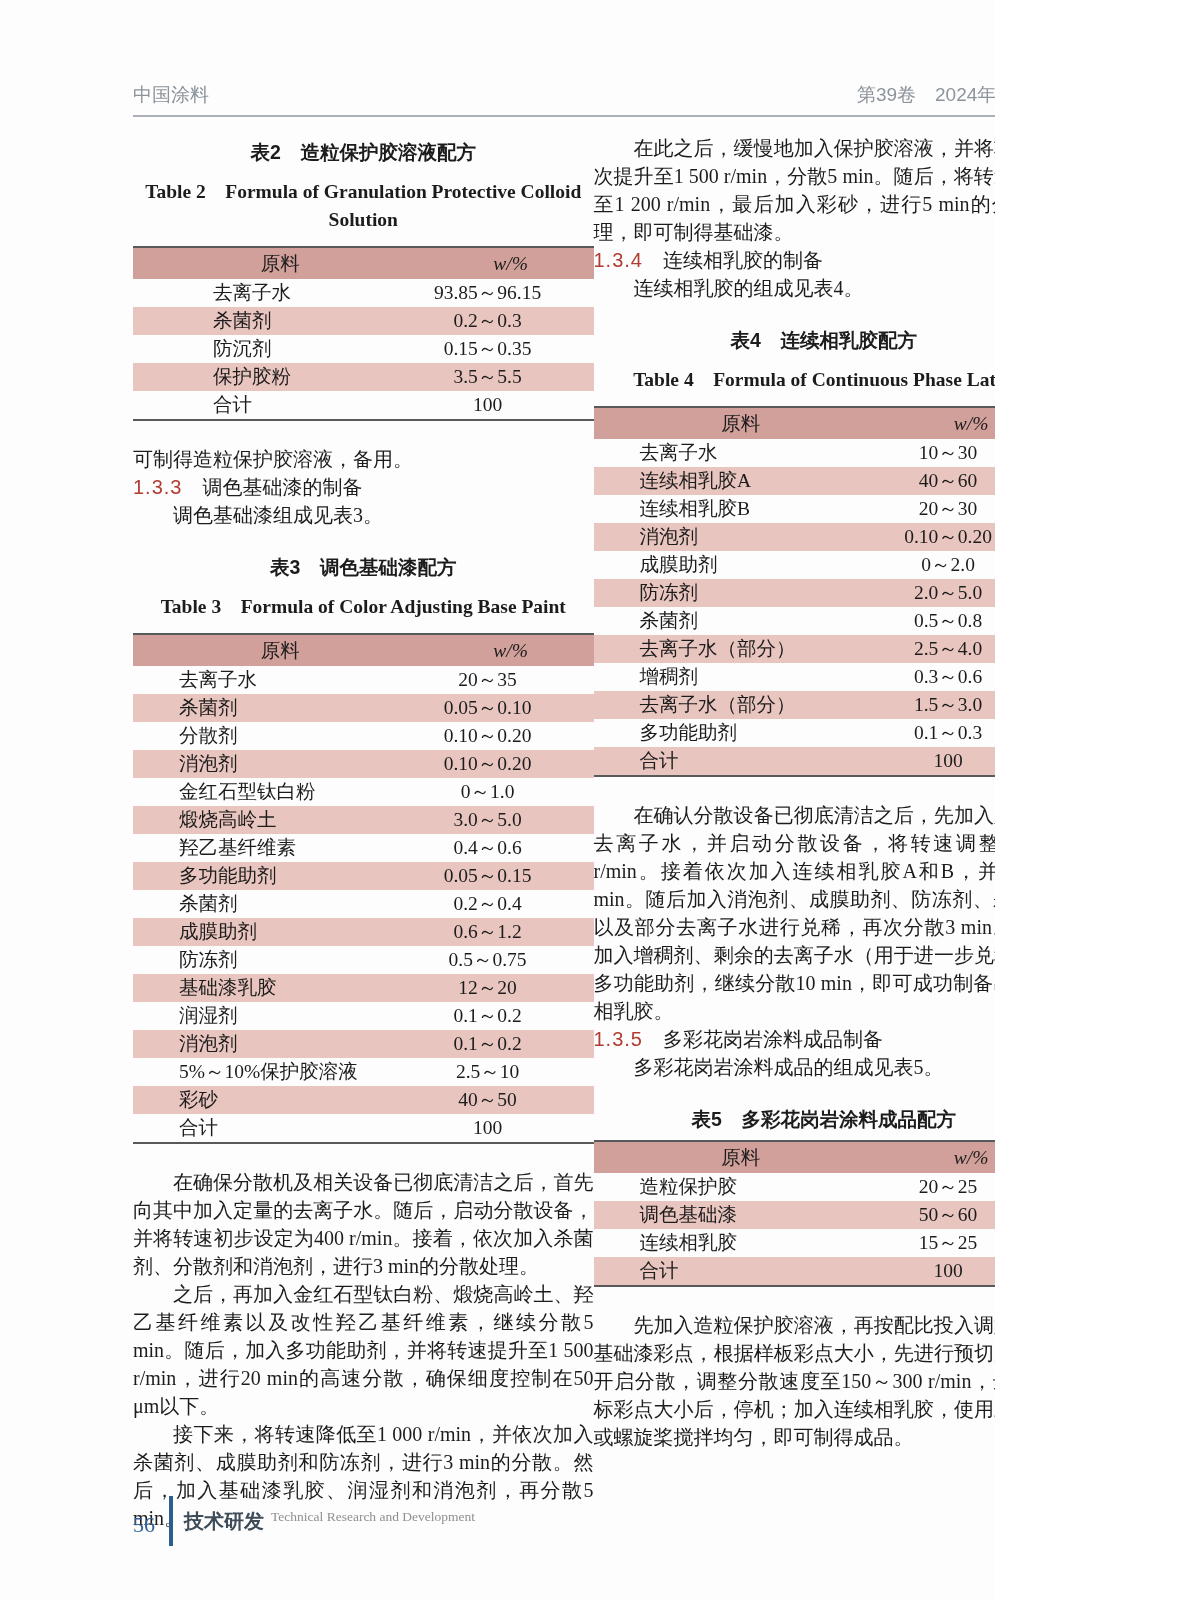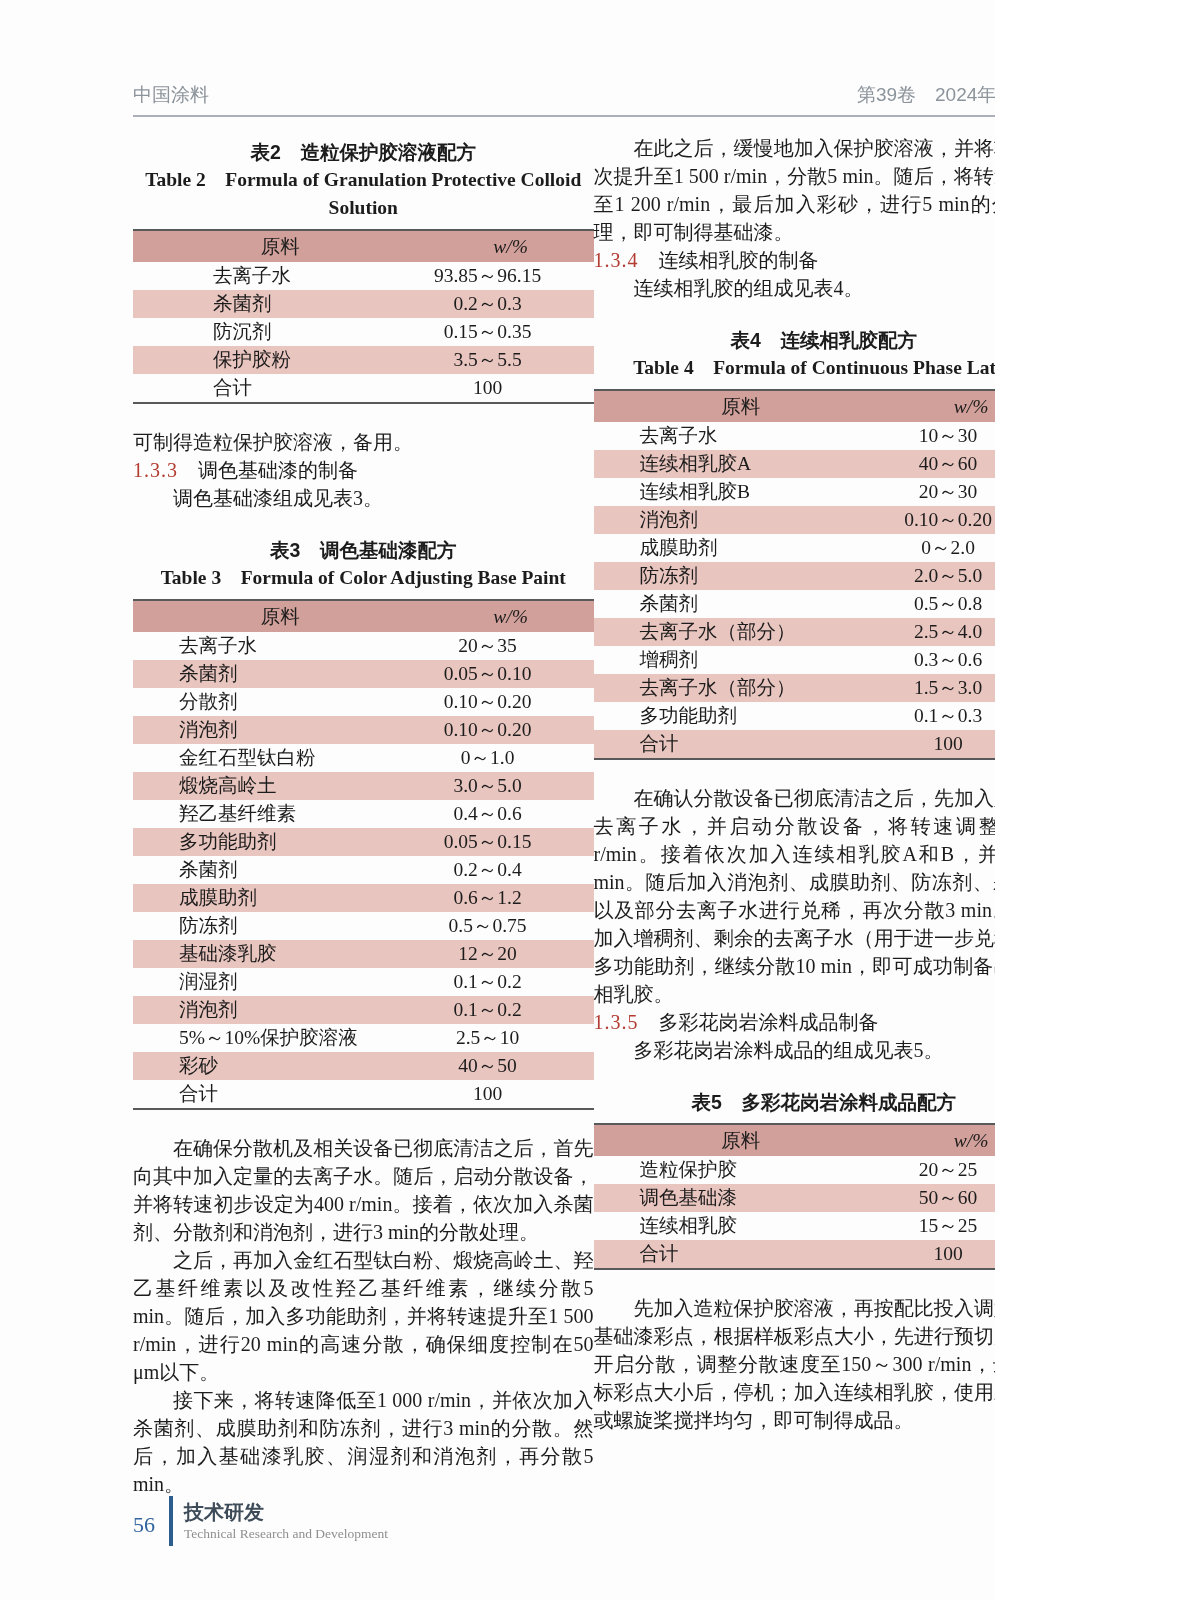--- a/index.html
+++ b/index.html
@@ -21,44 +21,44 @@
   
   .page-header{position:absolute;left:133px;top:82px;width:921px;display:flex;justify-content:space-between;align-items:flex-end;font-family:"Liberation Sans","DejaVu Sans",sans-serif;font-size:19px;color:var(--hdr-text);padding-bottom:7px;border-bottom:2px solid var(--hdr-line);}
 
   
   .columns{position:absolute;left:133px;top:134px;width:921px;display:flex;}
   .col{flex:1;min-width:0;font-size:20px;line-height:28px;text-align:justify;}
   p.body{margin:0;text-indent:2em;}
   p.body.noindent{text-indent:0;}
 
   
-  .section-heading{margin:0;line-height:28px;font-family:Liberation Serif, serif;}
+  .section-heading{margin:0;line-height:28px;font-family:Liberation Sans, sans-serif;}
   .sec-num{color:var(--red);margin-right:20px;letter-spacing:1px;}
   .sec-title{color:#1c1c1c;}
 
   
   .table-block{margin:24px 0 24px 0;}
   .table-block.first{margin-top:4px;}
   .caption-zh{text-align:center;font-family:"Liberation Sans","DejaVu Sans",sans-serif;font-weight:bold;font-size:19.5px;line-height:28px;margin:0;}
-  .caption-en{text-align:center;font-family:"Liberation Serif","DejaVu Serif",serif;font-weight:bold;font-size:19.5px;line-height:28px;margin:0;}
+  .caption-en{text-align:center;font-family:"Liberation Serif","DejaVu Serif",serif;font-weight:bold;font-size:19.5px;line-height:28px;margin:12px;}
   table.formula{width:100%;border-collapse:collapse;margin-top:7px;font-size:19.5px;border-top:2px solid var(--rule);border-bottom:2px solid var(--rule);}
   table.formula th{background:var(--th-bg);font-weight:normal;height:29px;padding-left:47px;}
   table.formula th.name-h{width:54%;text-align:center;}
   table.formula th.val-h{width:46%;text-align:center;font-style:italic;}
   table.formula td{height:28px;padding:0;}
   table.formula td.name{text-align:left;padding-left:46px;}
   table.formula.wide-indent td.name{padding-left:80px;}
   table.formula td.val{text-align:center;}
   table.formula tbody tr:nth-child(even){background:var(--alt-bg);}
 
   
   .page-footer{position:absolute;left:133px;top:1496px;display:flex;align-items:center;}
   .pageno{font-size:22px;color:var(--foot-blue);margin-right:14px;margin-top:8px;font-family:"Liberation Serif","DejaVu Serif",serif;}
   .foot-bar{width:4px;height:50px;background:var(--foot-bar);margin-right:11px;}
-  .foot-text{display:flex;flex-direction:column;justify-content:flex-start;}
+  .foot-text{display:flex;flex-direction:row;justify-content:flex-start;gap:7px;}
   .foot-zh{font-family:"Liberation Sans","DejaVu Sans",sans-serif;font-weight:bold;font-size:20px;color:var(--foot-title);line-height:26px;}
   .foot-en{font-family:"Liberation Serif","DejaVu Serif",serif;font-size:13.5px;color:var(--foot-sub);line-height:18px;}
 </style>
 </head>
 <body>
 
 <div class="page">
 
   <div class="page-header">
     <span>中国涂料</span>

